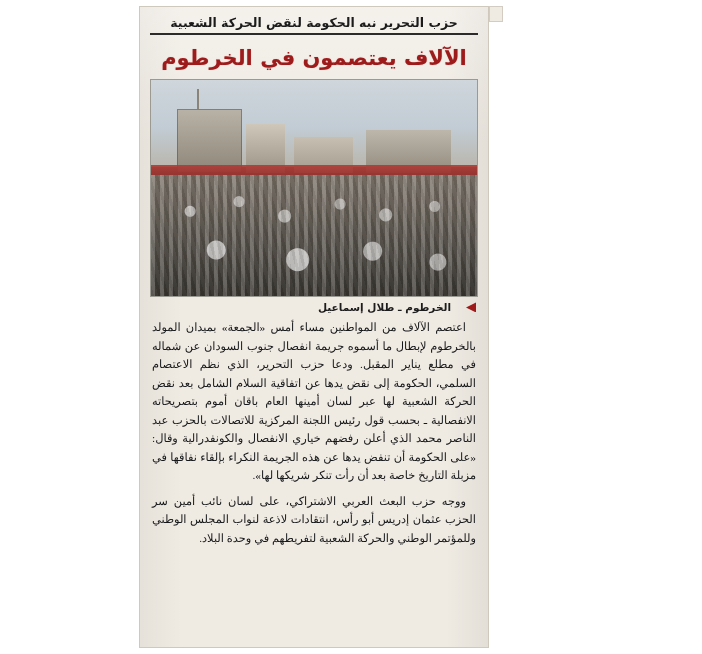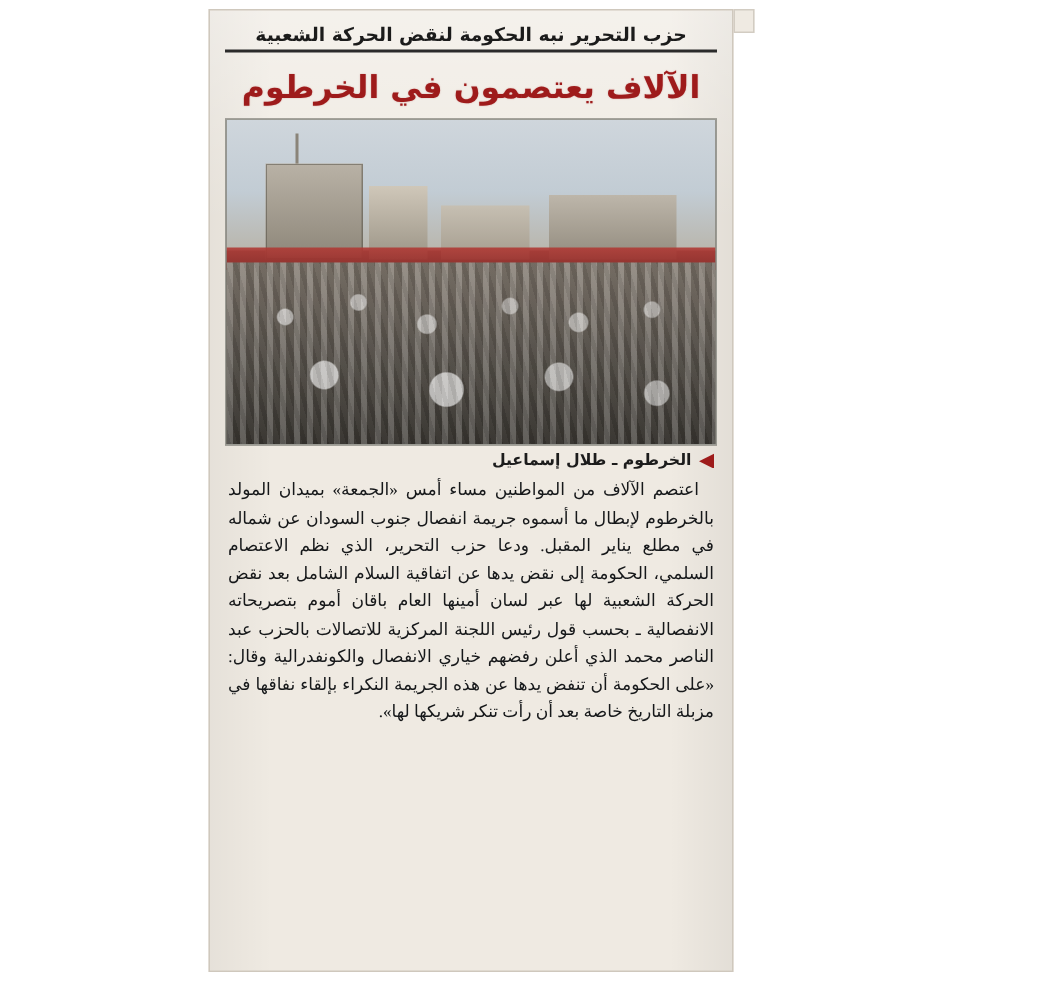--- a/index.html
+++ b/index.html
@@ -185,21 +185,21 @@
   }
 
   .byline {
     position: relative;
     margin: 4px 4px 5px 4px;
     font-size: 10.5px;
     font-weight: bold;
     color: #1c1c1c;
     display: flex;
     align-items: center;
-    gap: 5px;
+    gap: 15px;
   }
   .byline .marker {
     display: inline-block;
     width: 10px;
     height: 10px;
     background: #9e1b1b;
     clip-path: polygon(0 50%, 100% 0, 100% 100%);
     flex: 0 0 auto;
   }
 
@@ -247,16 +247,17 @@
       <div class="crowd"></div>
     </div>
 
     <div class="byline">
       <span class="marker"></span>
       <span>الخرطوم ـ طلال إسماعيل</span>
     </div>
 
     <div class="body-text">
       <p class="indent">اعتصم الآلاف من المواطنين مساء أمس «الجمعة» بميدان المولد بالخرطوم لإبطال ما أسموه جريمة انفصال جنوب السودان عن شماله في مطلع يناير المقبل. ودعا حزب التحرير، الذي نظم الاعتصام السلمي، الحكومة إلى نقض يدها عن اتفاقية السلام الشامل بعد نقض الحركة الشعبية لها عبر لسان أمينها العام باقان أموم بتصريحاته الانفصالية ـ بحسب قول رئيس اللجنة المركزية للاتصالات بالحزب عبد الناصر محمد الذي أعلن رفضهم خياري الانفصال والكونفدرالية وقال: «على الحكومة أن تنفض يدها عن هذه الجريمة النكراء بإلقاء نفاقها في مزبلة التاريخ خاصة بعد أن رأت تنكر شريكها لها».</p>
+      <p class="indent">ووجه حزب البعث العربي الاشتراكي، على لسان نائب أمين سر الحزب عثمان إدريس أبو رأس، انتقادات لاذعة لنواب المجلس الوطني وللمؤتمر الوطني والحركة الشعبية لتفريطهم في وحدة البلاد.</p>
     </div>
 
   </div>
 </div>
 
 </body></html>

